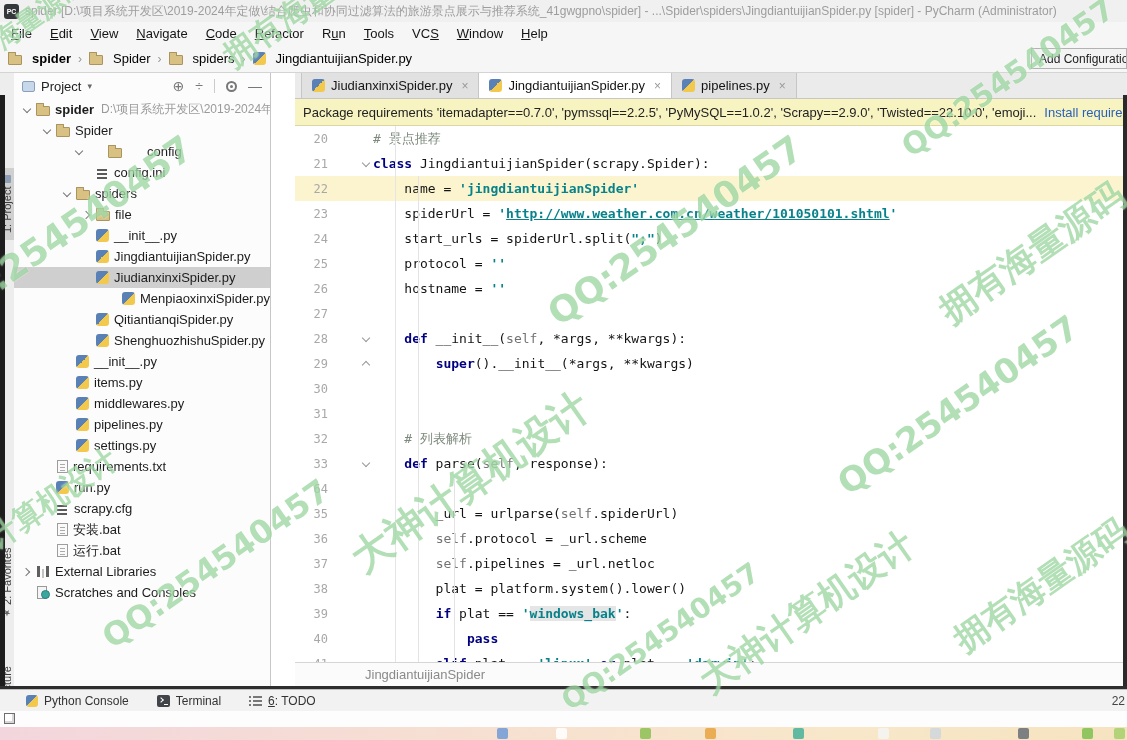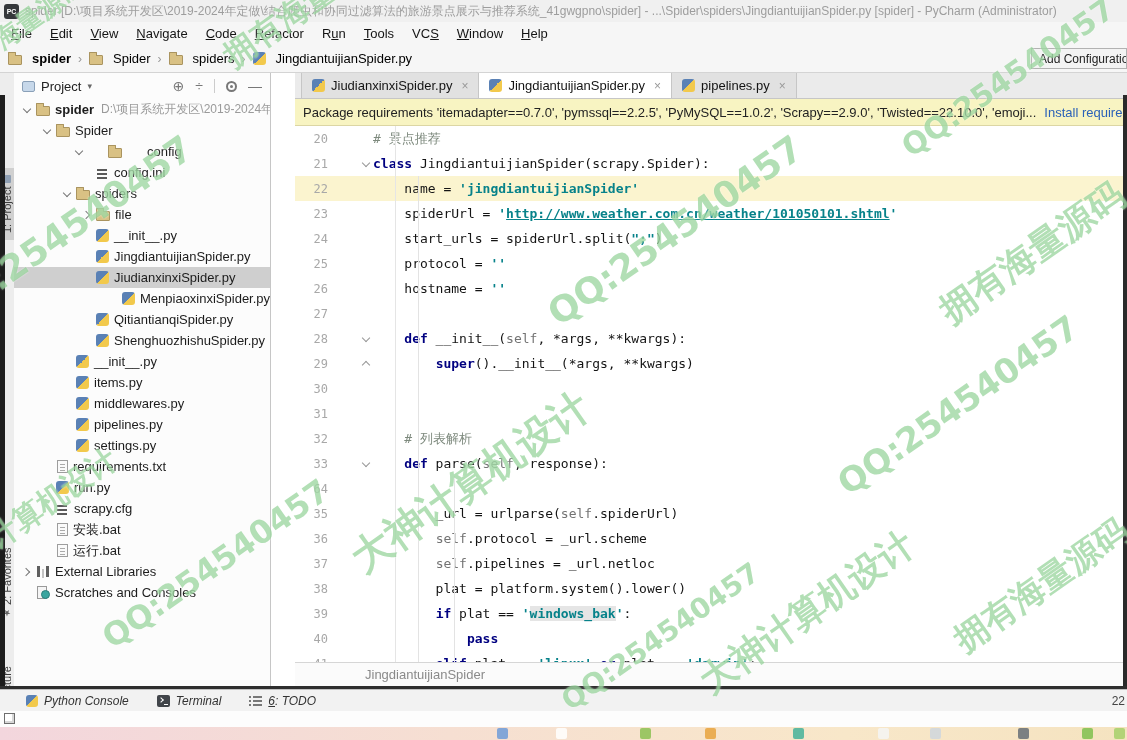--- a/index.html
+++ b/index.html
@@ -123,21 +123,21 @@
 
   
   .win-border-left { position:absolute; left:0; top:95px; width:5px; height:591px; background:#1d1d1d; z-index:6; }
   .win-border-right { position:absolute; right:0; top:95px; width:4px; height:591px; background:#2a2a2a; z-index:6; }
   .win-border-bottom { position:absolute; left:0; top:686px; right:0; height:3px; background:#2e2e2e; z-index:6; }
 
   
   .statusbar { position:absolute; left:0; top:689px; right:0; height:22px; background:#f2f2f2;
                border-top:1px solid #c0c0c0; display:flex; align-items:center; gap:28px;
                padding-left:26px; font-size:12px; color:#333; }
-  .sb-item { display:flex; align-items:center; gap:6px;font-style:italic; }
+  .sb-item { display:flex; align-items:center; gap:6px; }
   .sbi { position:relative; display:inline-block; }
   .sbi-python { width:12px; height:12px; border-radius:3px; background:linear-gradient(135deg,#5a81b5 50%,#f2c94c 50%); }
   .sbi-terminal { width:13px; height:12px; background:#41454a; border-radius:2px; }
   .sbi-terminal::before { content:''; position:absolute; left:2px; top:3px; width:3px; height:3px;
         border:solid #fff; border-width:1px 1px 0 0; transform:rotate(45deg); }
   .sbi-terminal::after { content:''; position:absolute; left:7px; bottom:2px; width:4px; height:1px; background:#fff; }
   .sbi-todo { width:13px; height:11px; }
   .sbi-todo::before { content:''; position:absolute; left:4px; top:1px; width:9px; height:2px;
         background:#777; box-shadow:0 4px 0 #777, 0 8px 0 #777; }
   .sbi-todo::after { content:''; position:absolute; left:0; top:1px; width:2px; height:2px;

